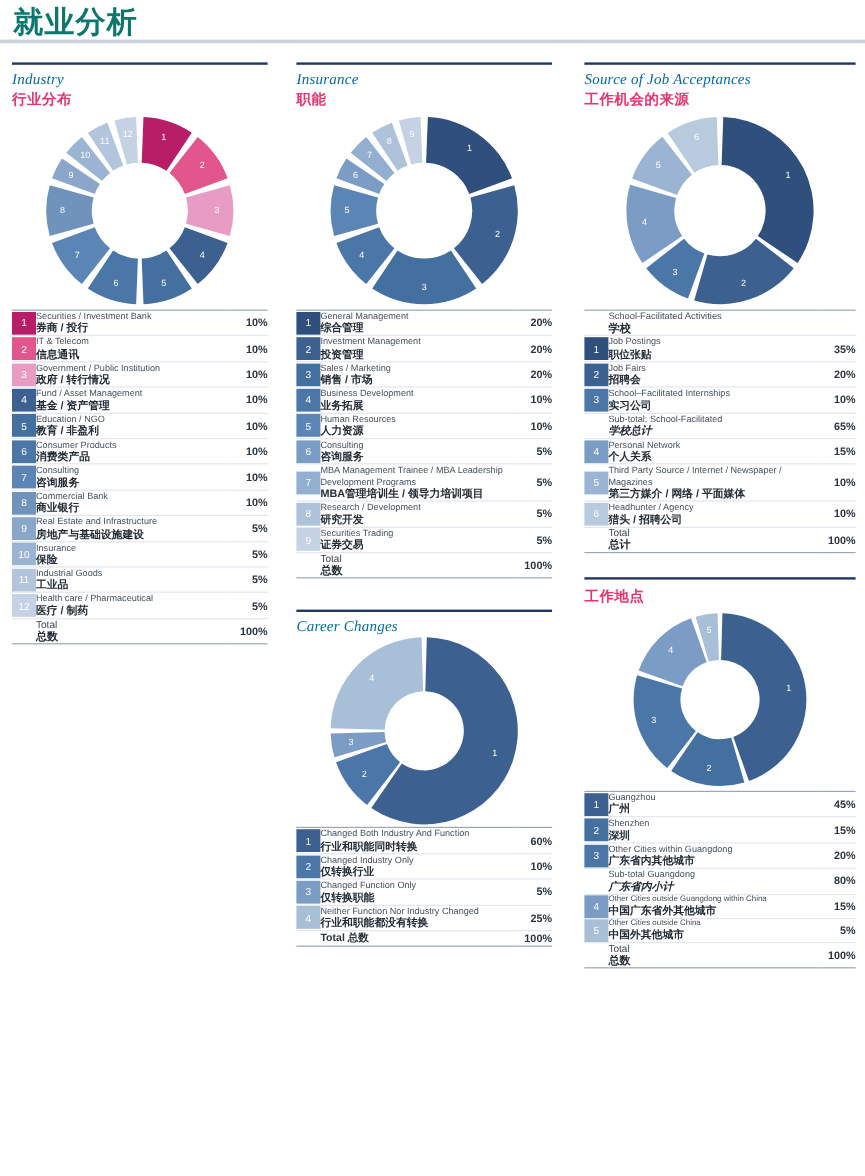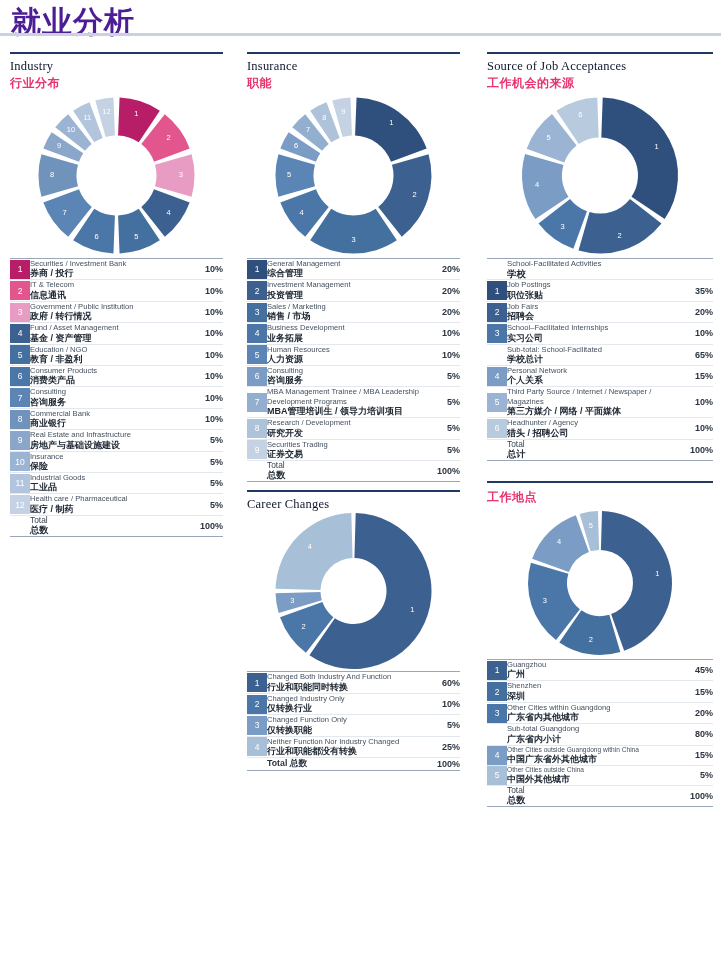--- a/index.html
+++ b/index.html
@@ -7,36 +7,36 @@
     width:721px;height:980px;background:#ffffff;
     font-family:"Liberation Sans","DejaVu Sans",sans-serif;
     color:#3d4852;overflow:hidden;position:relative;
   }
   .page{position:relative;width:721px;height:980px;}
 
   
   .main-title{
     position:absolute;left:11px;top:2px;
     font-family:Liberation Serif, serif;
-    font-weight:bold;font-size:30px;letter-spacing:1px;
-    color:#4c1d95;
+    font-weight:bold;font-size:25px;letter-spacing:1px;
+    color:#0f766e;
   }
   .title-rule{position:absolute;left:0;top:33px;width:721px;height:3px;background:#c9d2de;}
 
   
   .col{position:absolute;top:0;}
   .col1{left:10px;width:213px;}
   .col2{left:247px;width:213px;}
   .col3{left:487px;width:226px;}
 
   .sec{position:relative;}
   .sec-rule{height:2px;background:#1f3864;margin-bottom:5px;}
   .sec-en{
     font-family:"Liberation Serif","DejaVu Serif",serif;
-    font-size:12.5px;color:#0f172a;line-height:14px;letter-spacing:.2px;
+    font-size:12.5px;color:#0369a1;line-height:14px;letter-spacing:.2px;font-style:italic;
   }
   .sec-cn{
     font-size:12px;font-weight:bold;color:#e8336d;line-height:19px;
     margin-top:1px;letter-spacing:.5px;
   }
 
   
   .donut-wrap{position:relative;}
   .donut{display:block;margin:0 auto;}
   .slice-num{
@@ -61,21 +61,21 @@
   td.lbl{padding:3px 4px 3px 6px;}
   .en{font-size:7.6px;line-height:9.4px;color:#44505f;}
   .cn{font-size:9px;line-height:11px;color:#222b36;font-weight:bold;}
   td.pct{
     width:32px;text-align:right;padding-right:4px;
     font-size:9px;font-weight:bold;color:#2b3440;
   }
   .total-lbl .en{font-size:8.4px;color:#3a4553;}
   .total-lbl .cn{font-size:9.2px;}
   .sub .en{font-size:7.6px;color:#44505f;}
-  .sub .cn{font-size:9px;}
+  .sub .cn{font-size:9px;font-style:italic;}
   .hdr .en{font-size:7.8px;}
   .hdr .cn{font-size:9.4px;}
   .inline-total{font-size:8.8px;font-weight:bold;color:#2b3440;padding:4px 0 4px 6px;}
   .tiny .en{font-size:6.6px;line-height:8px;}
 </style>
 </head>
 <body>
 
 <div class="page">
 
@@ -374,21 +374,21 @@
     <td class="lbl total-lbl">
       <div class="en">Total</div>
       <div class="cn">总数</div>
     </td>
     <td class="pct">100%</td>
   </tr>
           </tbody>
         </table>
     </div>
 
-    <div class="sec" style="margin-top:8px;">
+    <div class="sec" style="margin-top:26px;">
       <div class="sec-rule"></div>
       <div class="sec-en">Career Changes</div>
       <div class="donut-wrap" id="donut-career" style="height:160px;">
           <svg class="donut" width="213" height="160" viewBox="0 0 213 160">
             <path d="M 108.67788782043836 2.030411026852363 A 78 78 0 1 1 62.43257373285485 144.35885286570704 L 87.85608888697705 107.22874544318374 A 33 33 0 1 0 107.42141407787777 47.01286620366831 Z" fill="#3c6190"></path>
             <text class="slice-num" x="165.27529270704048" y="99.09725025237175" style="font-size:7.5px">1</text>
             <path d="M 58.908677215701125 141.79859218170486 A 78 78 0 0 1 33.019518682590856 106.1652224405199 L 75.41210405801921 91.06990180175842 A 33 33 0 0 0 86.36520959125816 106.14555823072129 Z" fill="#4a76a8"></path>
             <text class="slice-num" x="56.50274974762826" y="116.32512859167485" style="font-size:7.5px">2</text>
             <path d="M 31.673509985875512 102.02263363374436 A 78 78 0 0 1 28.530411026852363 82.17788782043846 L 73.51286620366831 80.92141407787781 A 33 33 0 0 0 74.8426388401781 89.31726807581492 Z" fill="#7b9cc4"></path>
             <text class="slice-num" x="45.4608605512205" y="89.66764993948627" style="font-size:7.5px">3</text>

